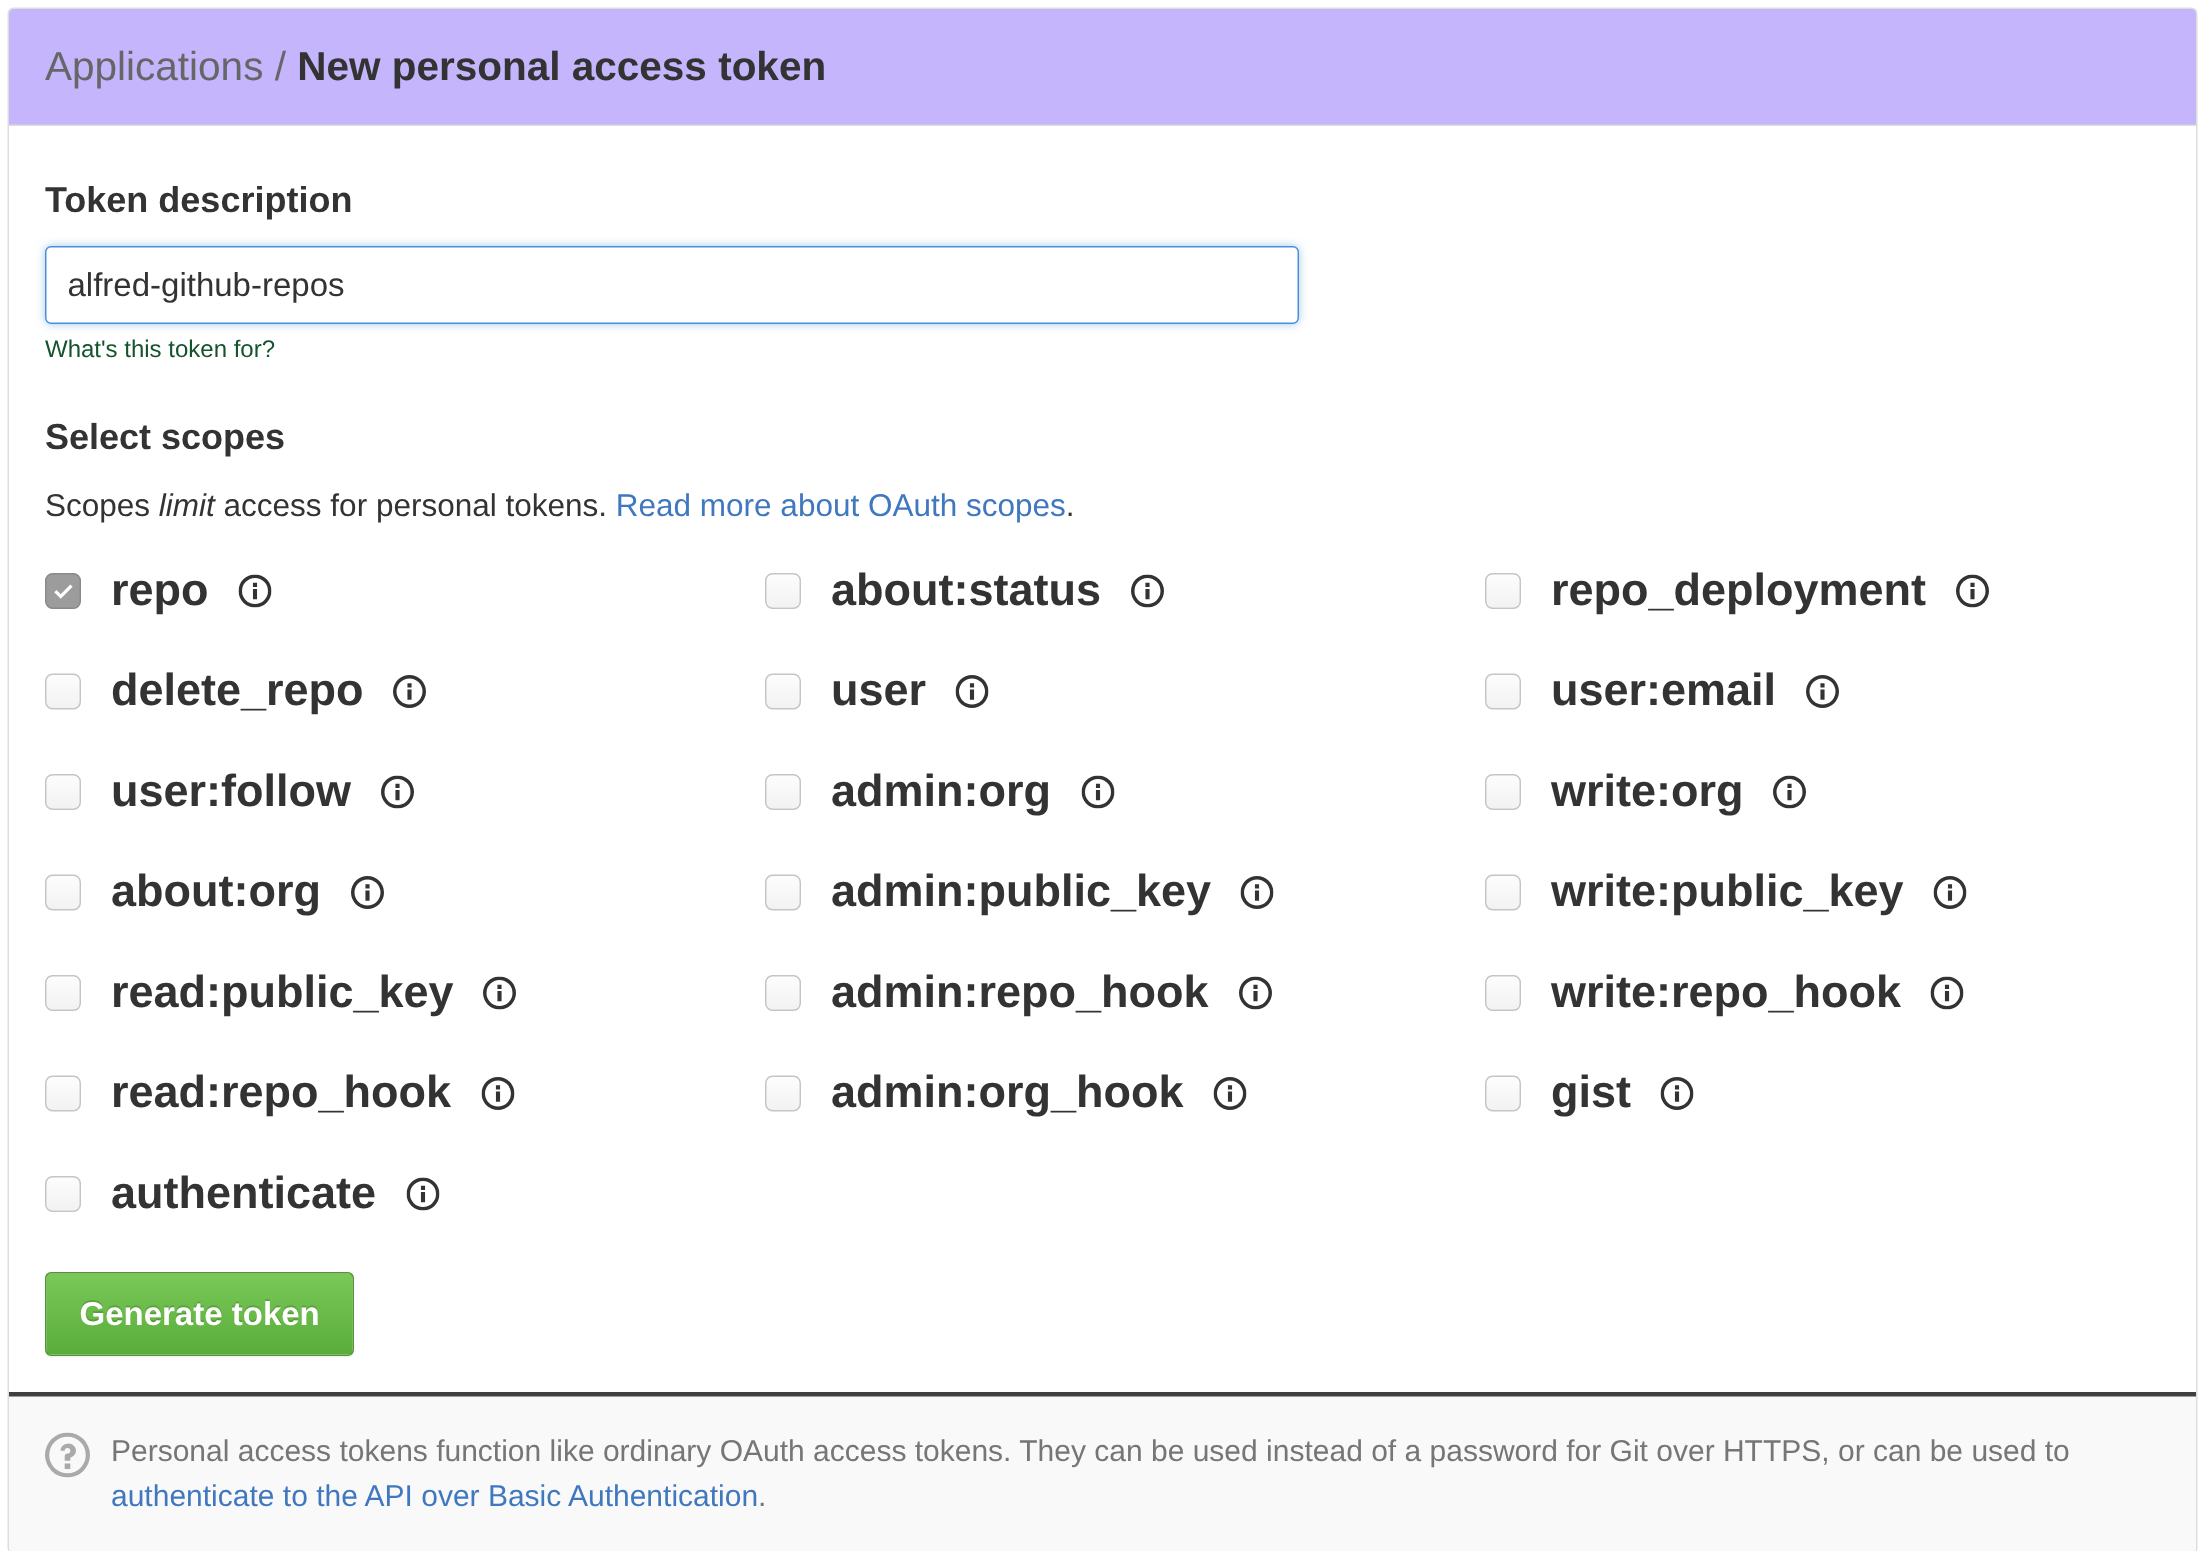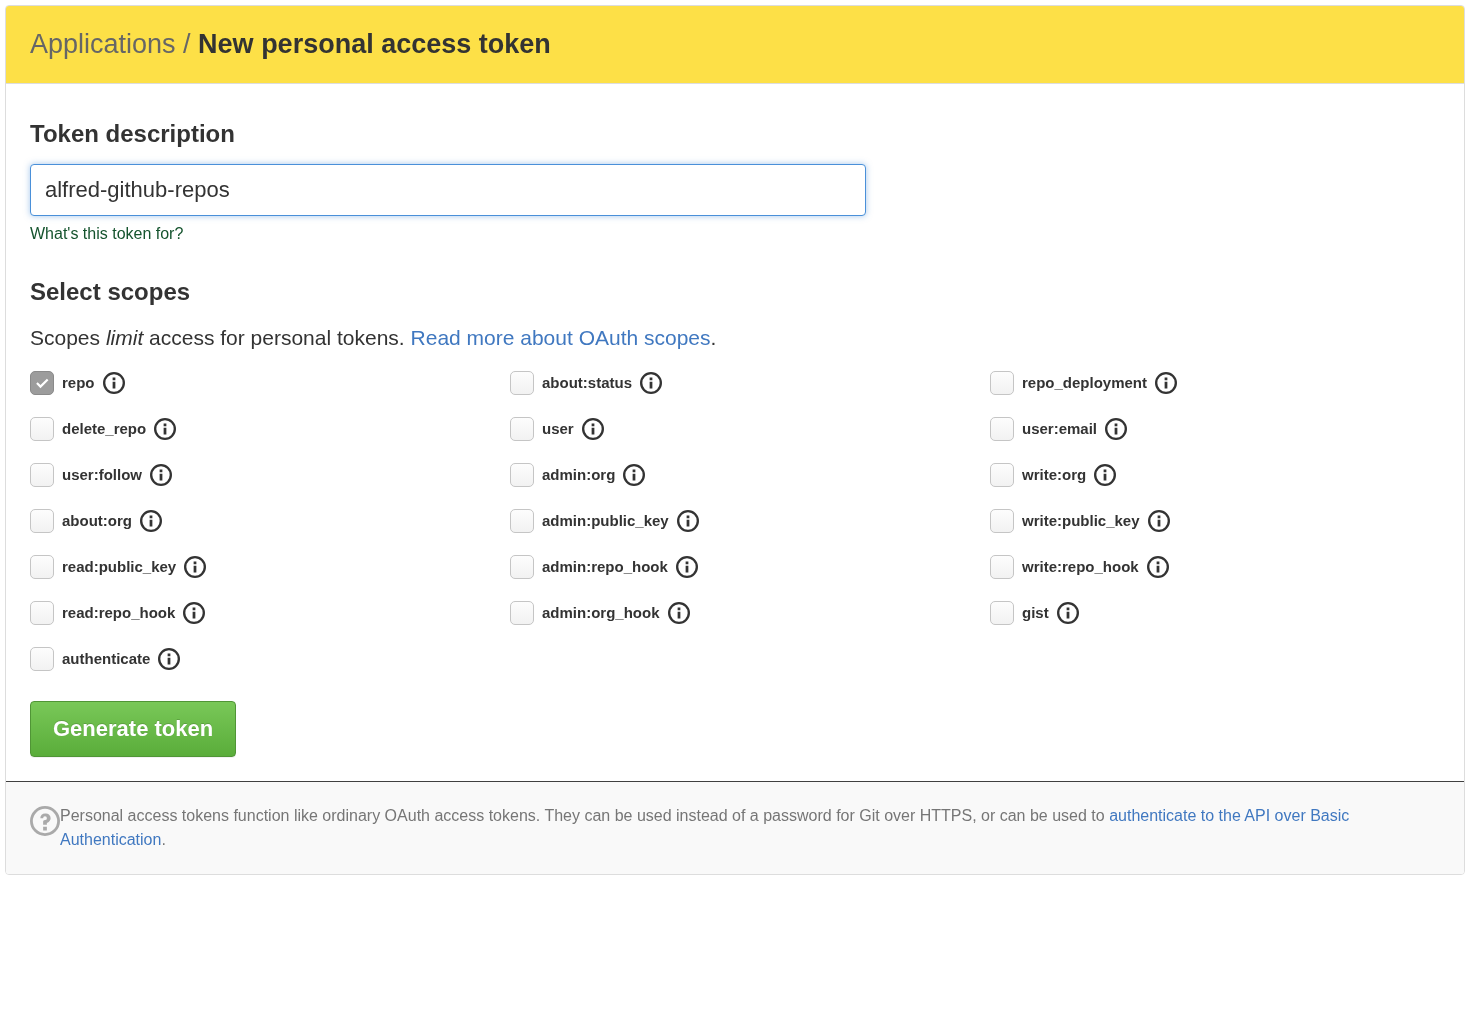--- a/index.html
+++ b/index.html
@@ -11,21 +11,21 @@
     color: #333;
     font-size: 21px;
     line-height: 1.5;
   }
   .panel {
     border: 1px solid #ddd;
     border-radius: 4px;
     overflow: hidden;
   }
   .panel-header {
-    background: #fde047;
+    background: #c4b5fd;
     border-bottom: 1px solid #ddd;
     padding: 18px 24px;
     font-size: 27px;
   }
   .panel-header .crumb { color: #666; }
   .panel-header .title { font-weight: 700; color: #333; }
   .panel-body {
     padding: 24px;
     background: #fff;
   }
@@ -61,23 +61,23 @@
   .scopes {
     display: grid;
     grid-template-columns: repeat(3, 1fr);
     column-gap: 30px;
     row-gap: 22px;
     margin-bottom: 30px;
   }
   .scope-item {
     display: flex;
     align-items: center;
-    gap: 8px;
+    gap: 20px;
     font-weight: 700;
-    font-size: 15px;
+    font-size: 30px;
     color: #333;
   }
   .checkbox {
     width: 24px;
     height: 24px;
     border-radius: 5px;
     border: 1px solid #c5c5c5;
     background: linear-gradient(#fdfdfd,#f2f2f2);
     display: inline-flex;
     align-items: center;
@@ -104,26 +104,27 @@
     font-size: 22px;
     padding: 14px 22px;
     border: 1px solid #509536;
     border-radius: 4px;
     text-shadow: 0 -1px 0 rgba(0,0,0,0.15);
     box-shadow: 0 1px 0 rgba(0,0,0,0.05);
     cursor: pointer;
   }
   .panel-footer {
     background: #f9f9f9;
-    border-top: 1px solid #404040;
+    border-top: 3px solid #404040;
     padding: 22px 24px;
     display: flex;
     align-items: flex-start;
+    gap: 14px;
     color: #767676;
-    font-size: 16px;
+    font-size: 20px;
   }
   .help-icon {
     width: 30px;
     height: 30px;
     flex-shrink: 0;
     color: #aaa;
     margin-top: 2px;
   }
 </style>
 </head>

